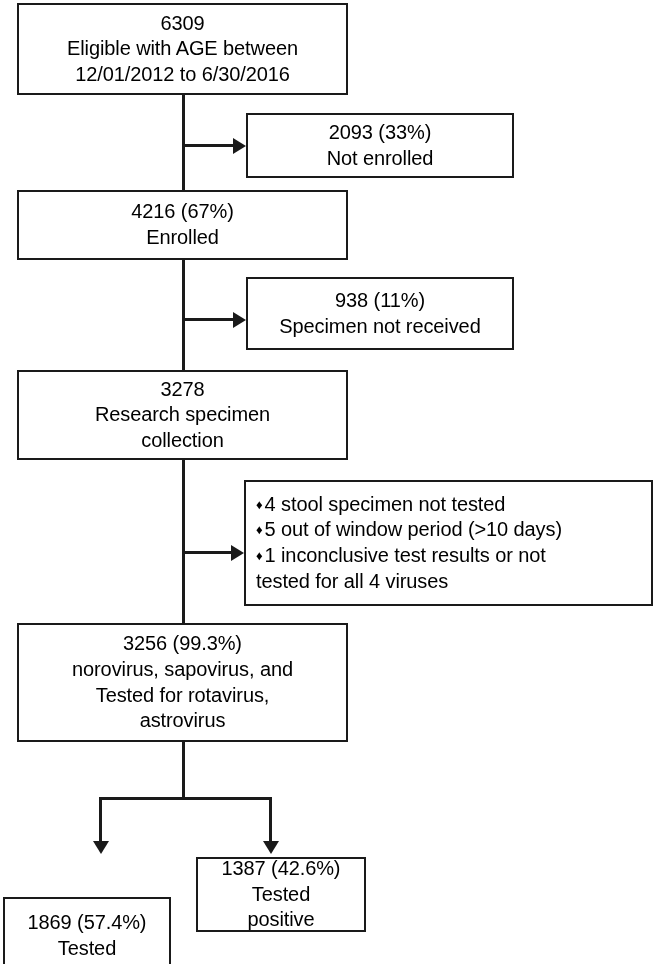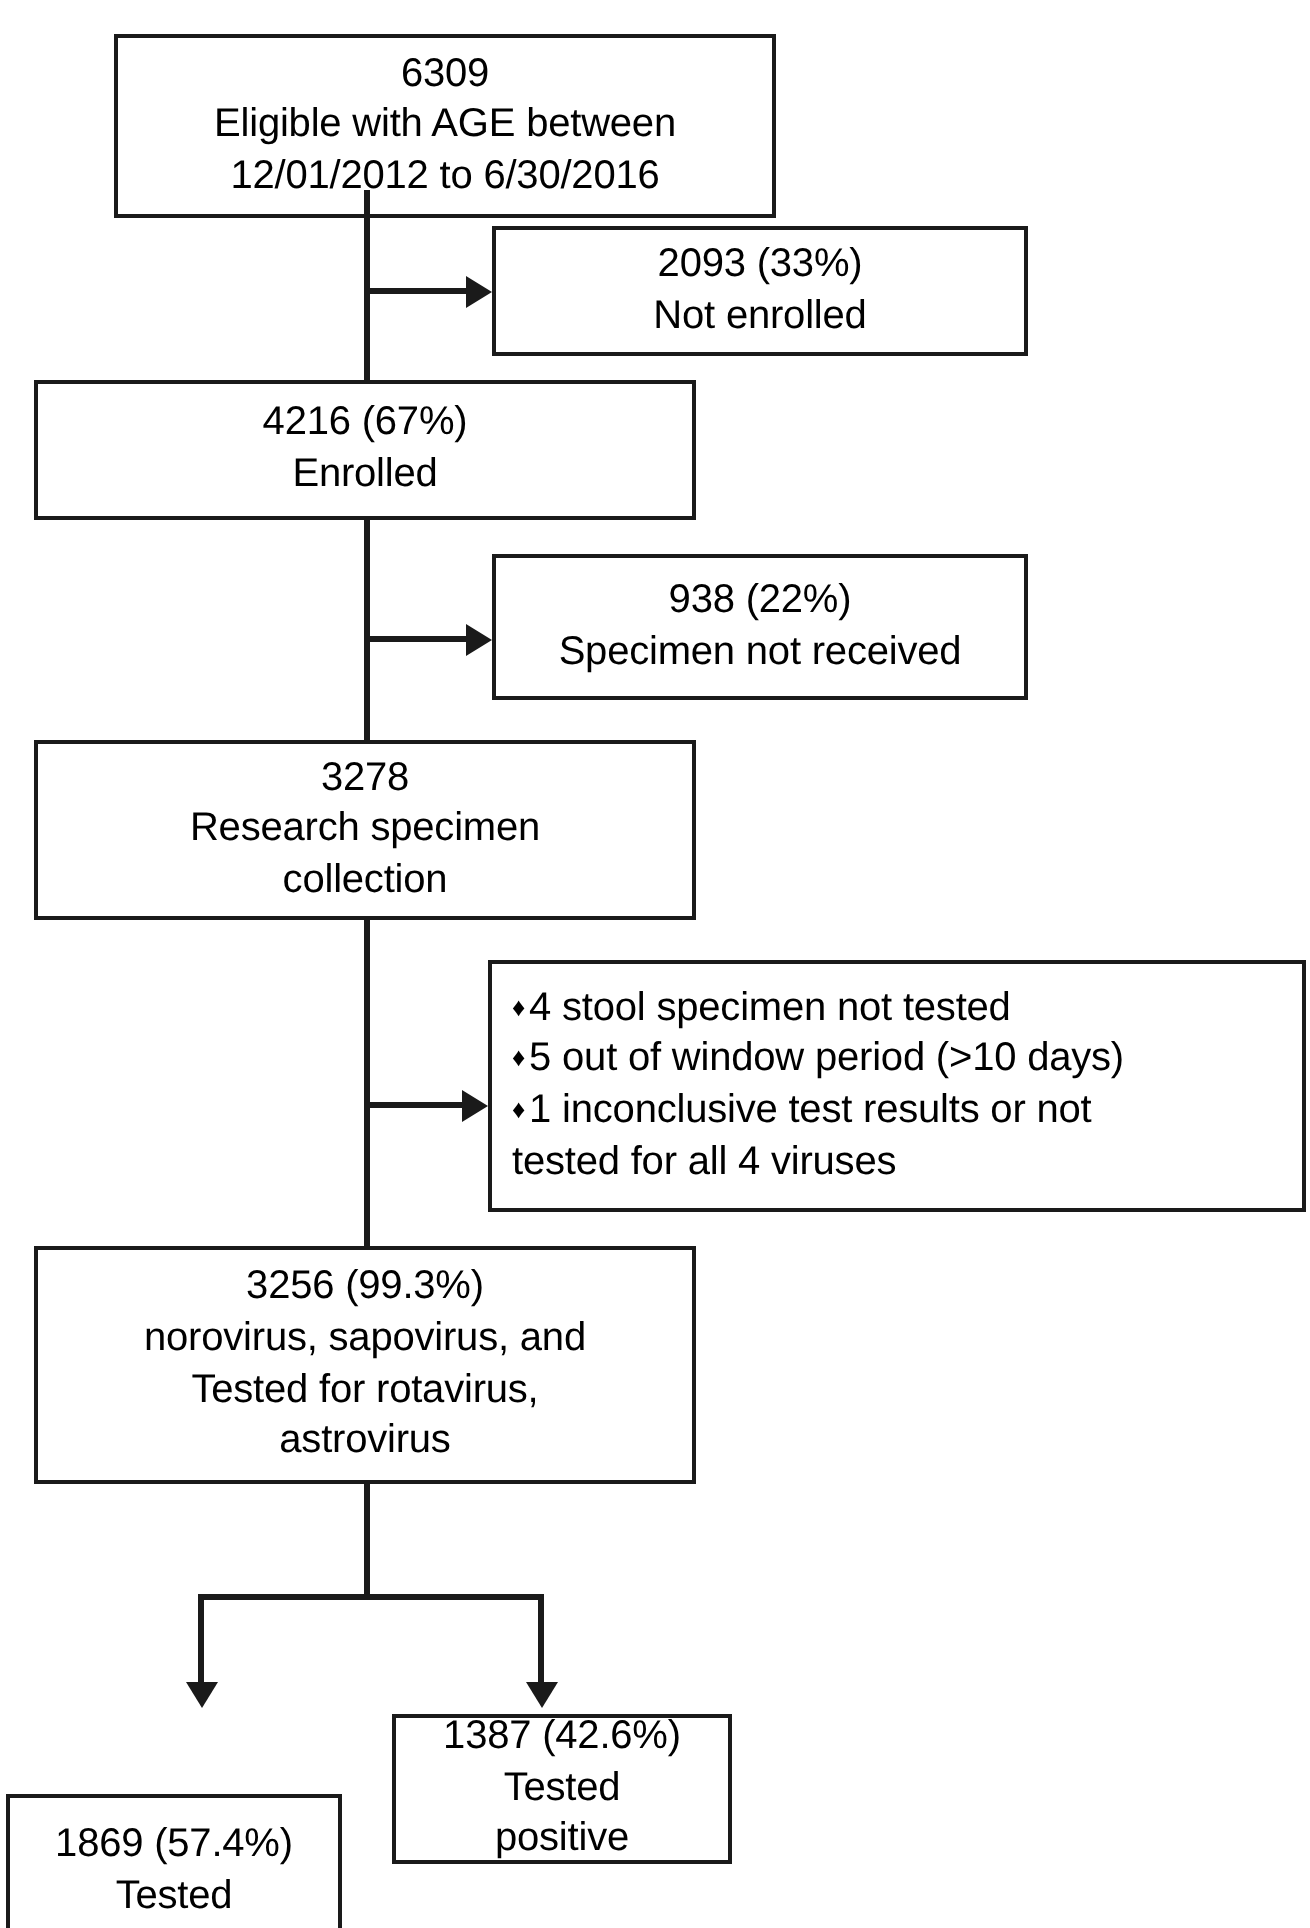--- a/index.html
+++ b/index.html
@@ -83,21 +83,21 @@
     border-left: 8px solid transparent;
     border-right: 8px solid transparent;
     border-top: 13px solid #1a1a1a;
   }
 </style>
 </head>
 <body>
 
 <div id="flow-root">
 
-  <div class="node" style="left:17px; top:17px; width:331px; height:92px;margin-left:40px;">
+  <div class="node" style="left:17px; top:3px; width:331px; height:92px;">
     <span class="line">6309</span>
     <span class="line">Eligible with AGE between</span>
     <span class="line">12/01/2012 to 6/30/2016</span>
   </div>
 
   <div class="conn v" style="left:182px; top:95px; height:96px;"></div>
 
   <div class="conn h" style="left:182px; top:144px; width:54px;"></div>
   <div class="arrow-right" style="left:233px; top:138px;"></div>
 
@@ -109,21 +109,21 @@
   <div class="node" style="left:17px; top:190px; width:331px; height:70px;">
     <span class="line">4216 (67%)</span>
     <span class="line">Enrolled</span>
   </div>
 
   <div class="conn v" style="left:182px; top:260px; height:111px;"></div>
   <div class="conn h" style="left:182px; top:318px; width:54px;"></div>
   <div class="arrow-right" style="left:233px; top:312px;"></div>
 
   <div class="node" style="left:246px; top:277px; width:268px; height:73px;">
-    <span class="line">938 (22%)</span>
+    <span class="line">938 (11%)</span>
     <span class="line">Specimen not received</span>
   </div>
 
   <div class="node" style="left:17px; top:370px; width:331px; height:90px;">
     <span class="line">3278</span>
     <span class="line">Research specimen</span>
     <span class="line">collection</span>
   </div>
 
   <div class="conn v" style="left:182px; top:460px; height:164px;"></div>

